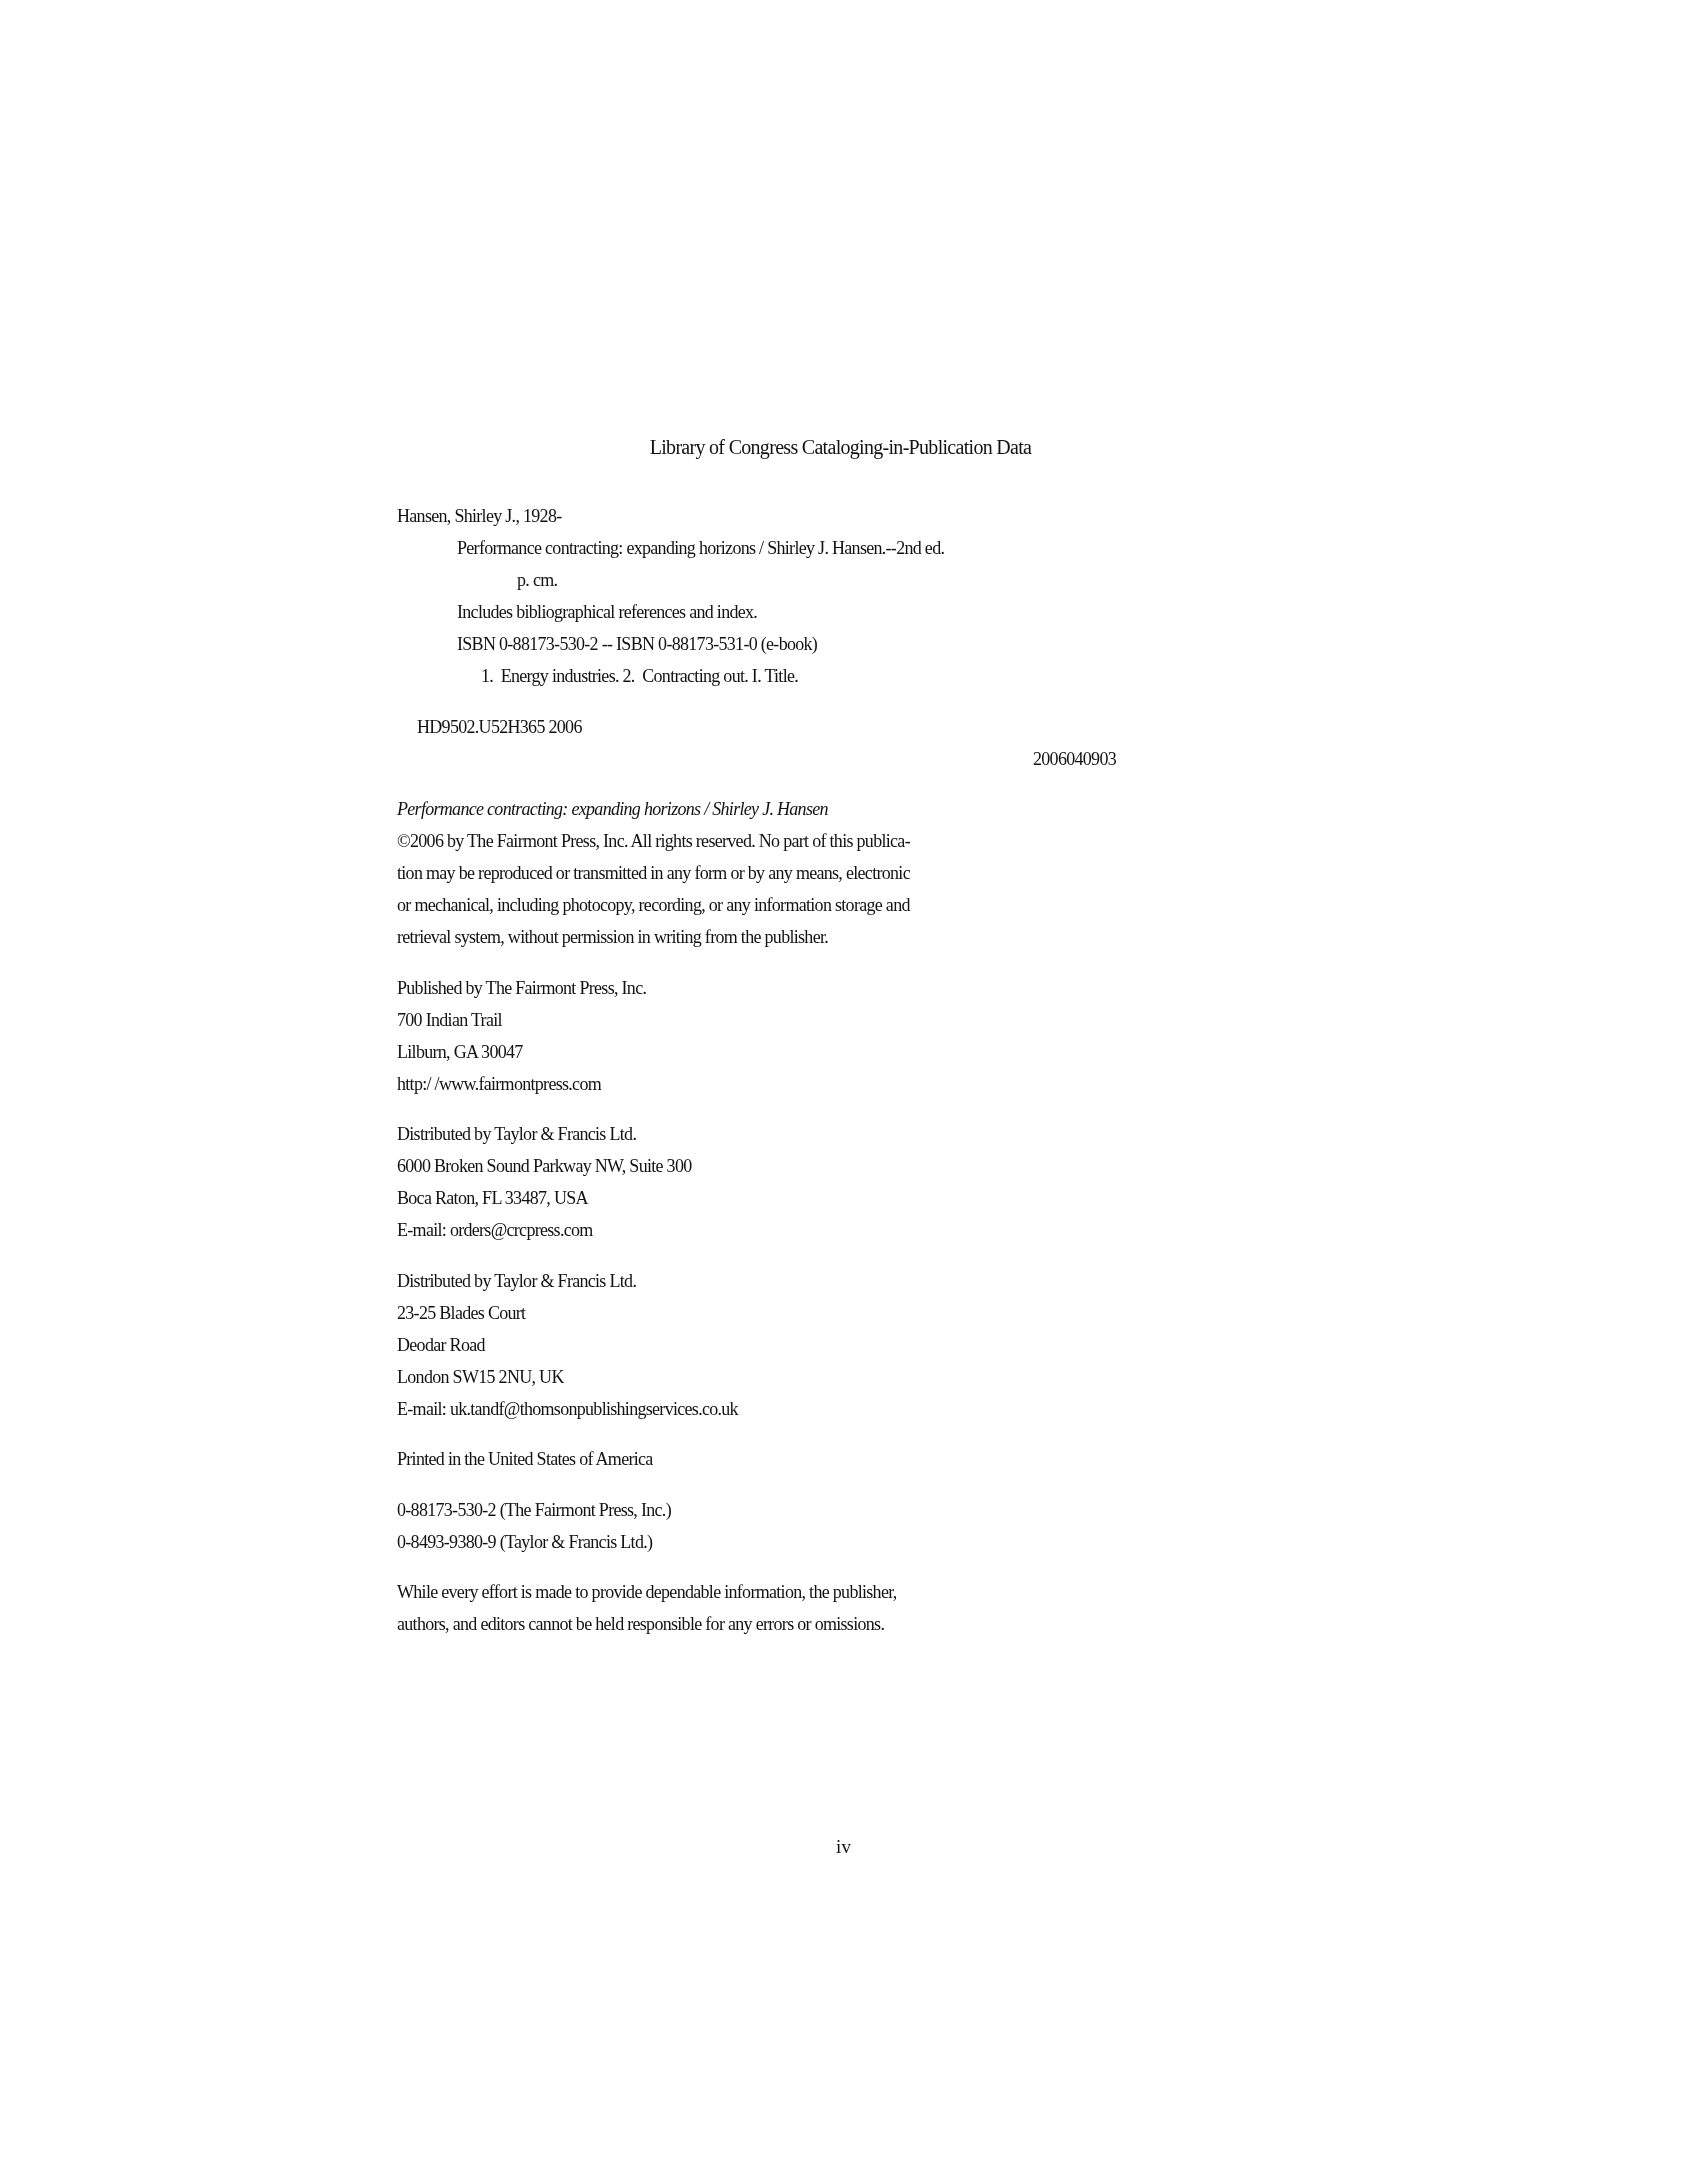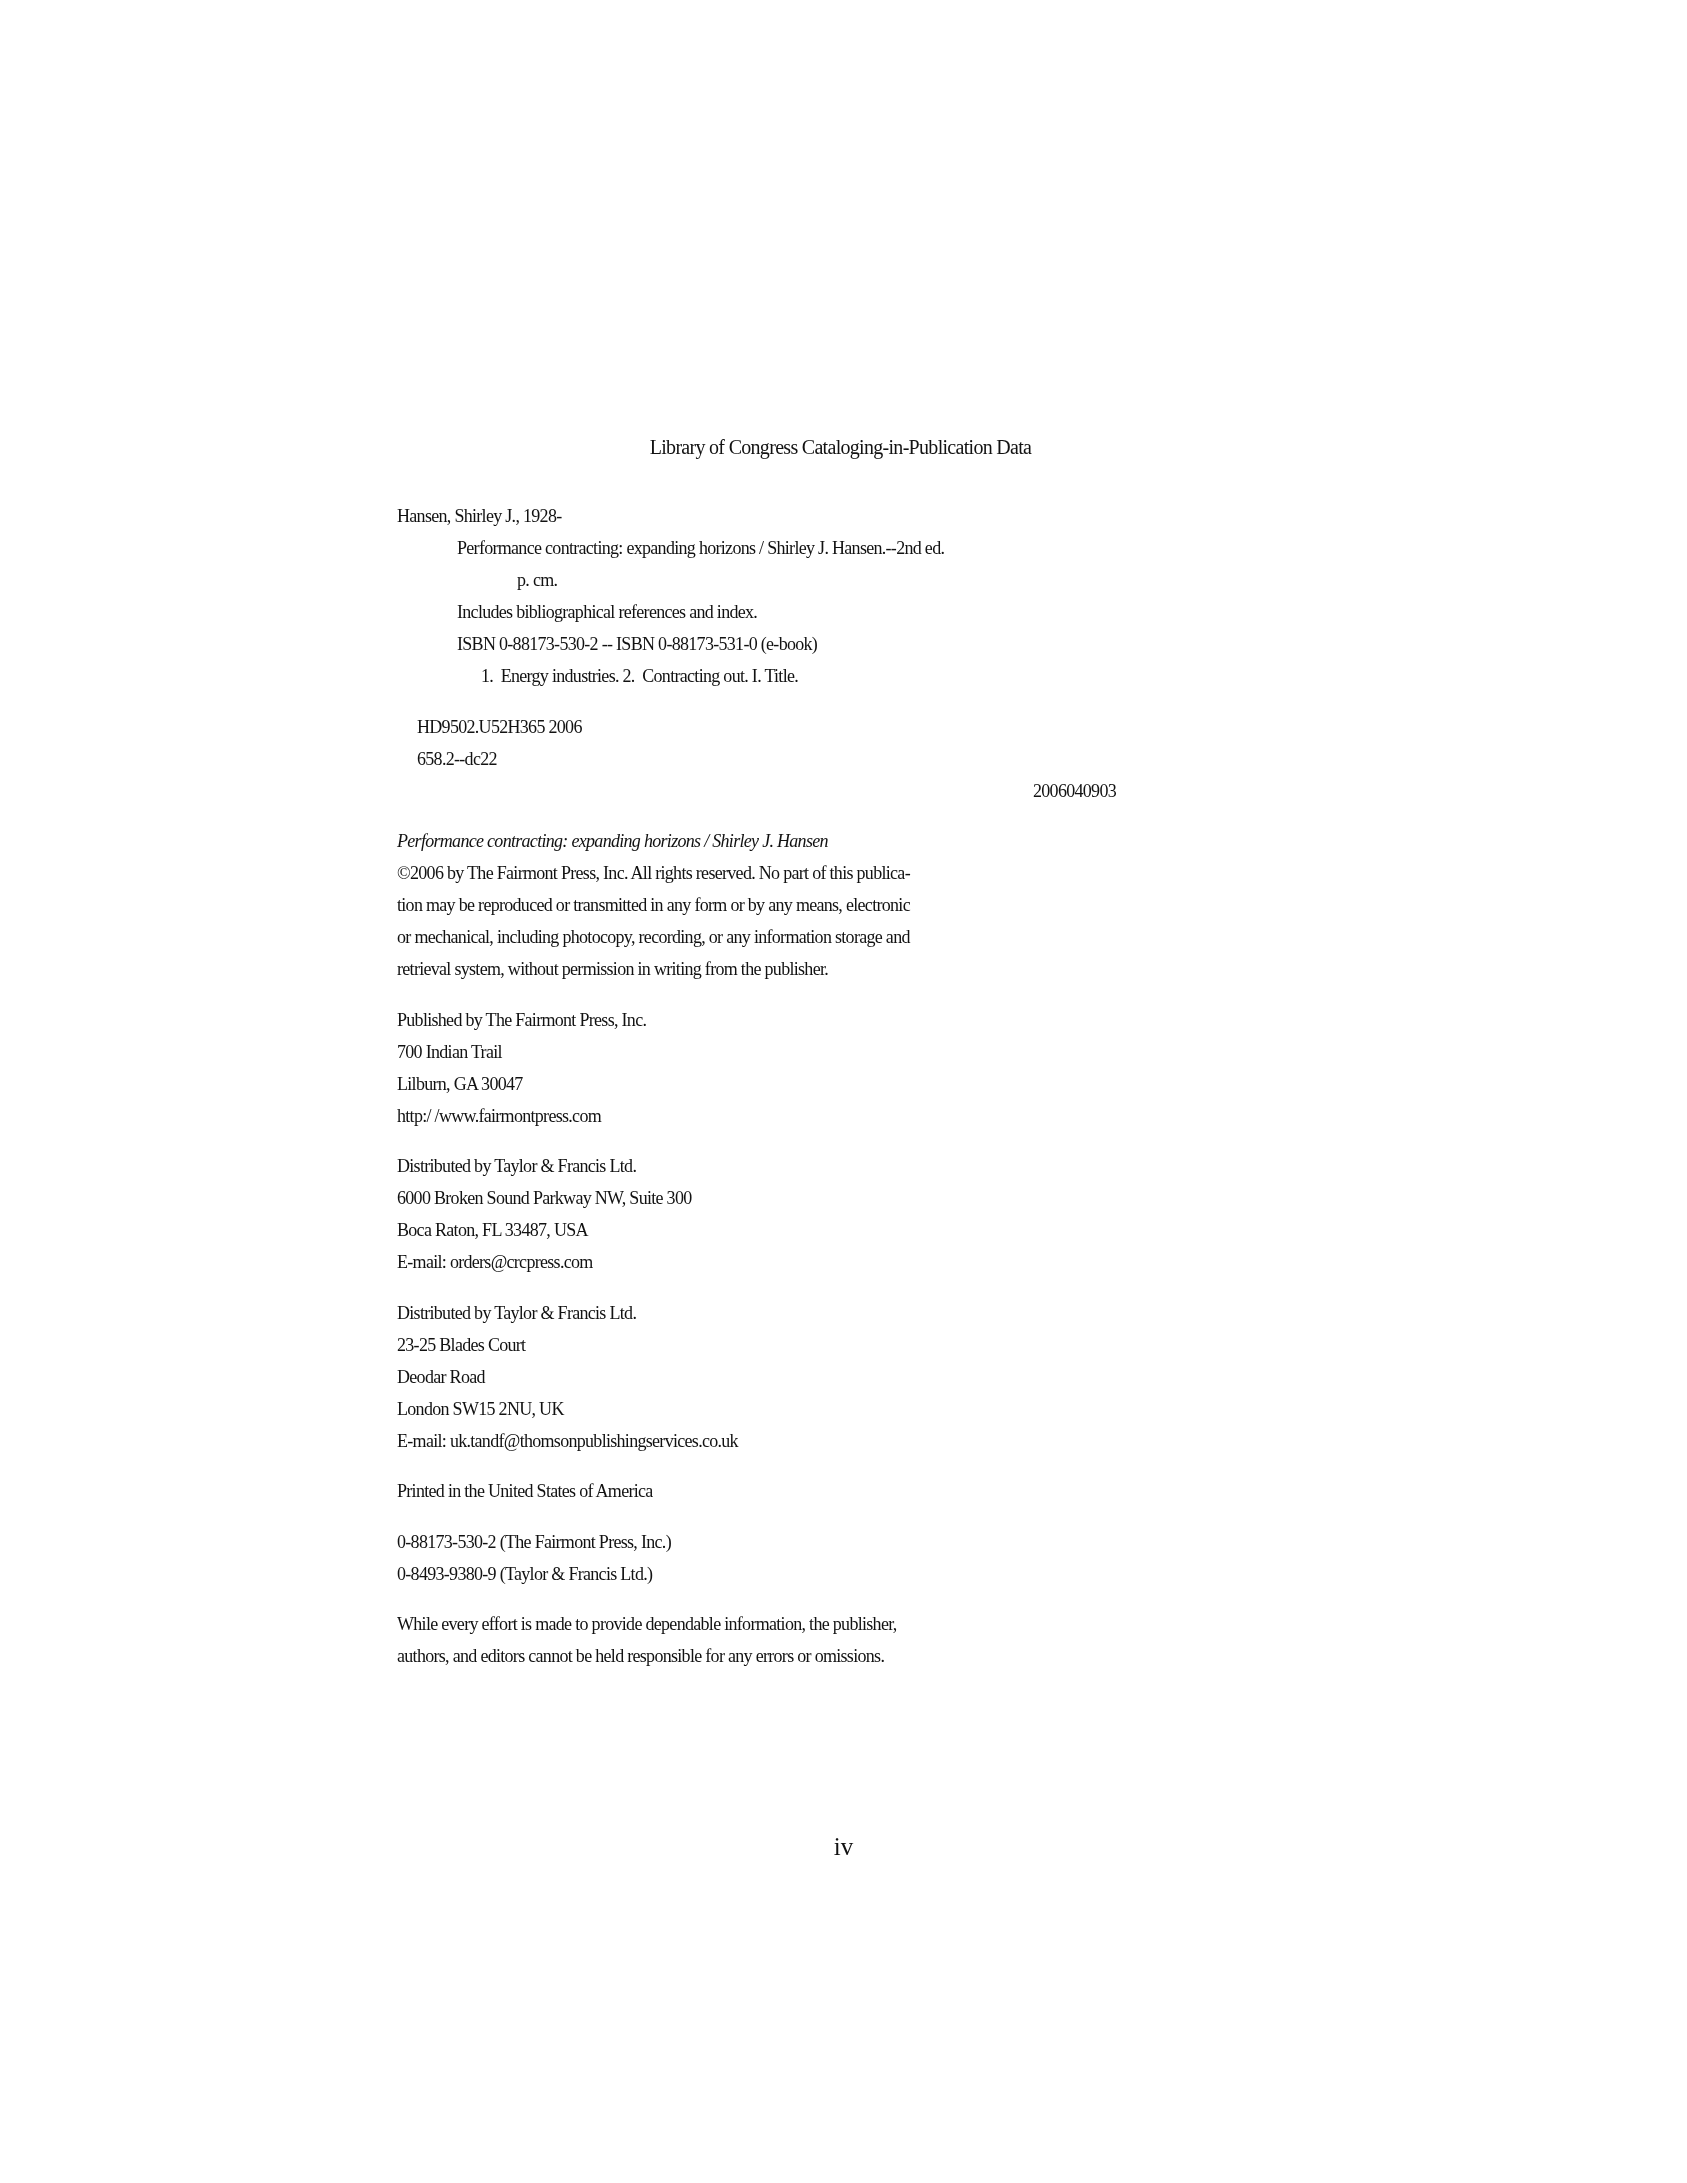--- a/index.html
+++ b/index.html
@@ -39,21 +39,21 @@
   .ind-num  { padding-left: 84px; }
   .ind-call { padding-left: 20px;  }
   .ind-ctrl { padding-left: 636px; }
   .italic   { font-style: italic;  }
   .folio {
     position: absolute;
     top: 1831px;
     left: 0;
     width: 1687px;
     text-align: center;
-    font-size: 25px;
+    font-size: 19px;
     line-height: 32px;
   }
 </style>
 </head>
 <body>
 
 <div class="page">
   <div class="content">
 
     <div class="heading">Library of Congress Cataloging-in-Publication Data</div>
@@ -62,21 +62,20 @@
       <div class="line">Hansen, Shirley J., 1928-</div>
       <div class="line ind-1">Performance contracting: expanding horizons / Shirley J. Hansen.--2nd ed.</div>
       <div class="line ind-2">p. cm.</div>
       <div class="line ind-1">Includes bibliographical references and index.</div>
       <div class="line ind-1">ISBN 0-88173-530-2 -- ISBN 0-88173-531-0 (e-book)</div>
       <div class="line ind-num">1.  Energy industries. 2.  Contracting out. I. Title.</div>
     </div>
 
     <div class="block">
       <div class="line ind-call">HD9502.U52H365 2006</div>
-      <div class="line ind-call">658.2--dc22</div>
       <div class="line ind-ctrl">2006040903</div>
     </div>
 
     <div class="block">
       <div class="line italic">Performance contracting: expanding horizons / Shirley J. Hansen</div>
       <div class="line">©2006 by The Fairmont Press, Inc. All rights reserved. No part of this publica-</div>
       <div class="line">tion may be reproduced or transmitted in any form or by any means, electronic</div>
       <div class="line">or mechanical, including photocopy, recording, or any information storage and</div>
       <div class="line">retrieval system, without permission in writing from the publisher.</div>
     </div>

